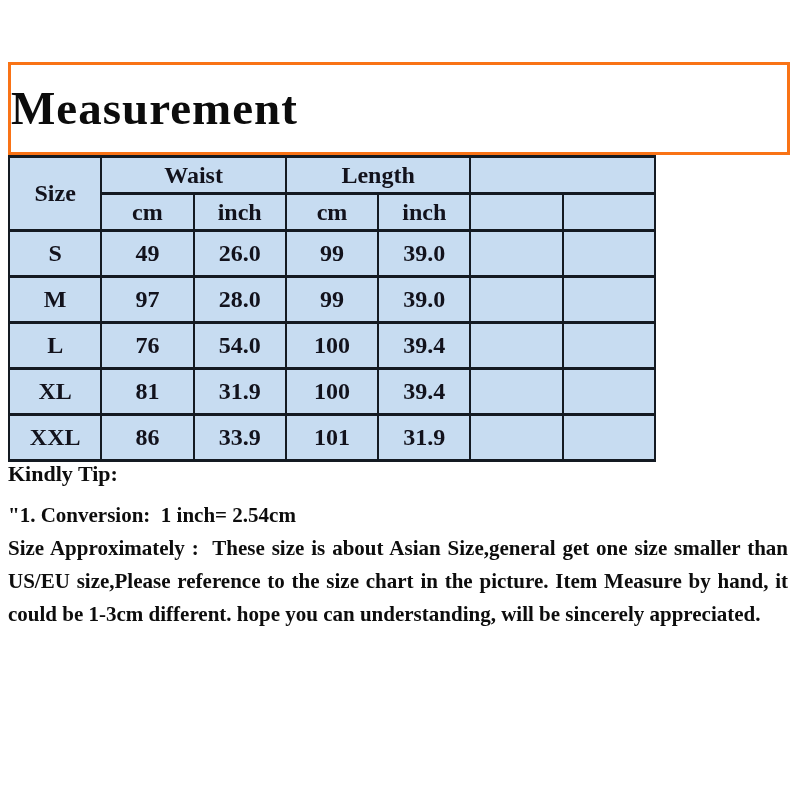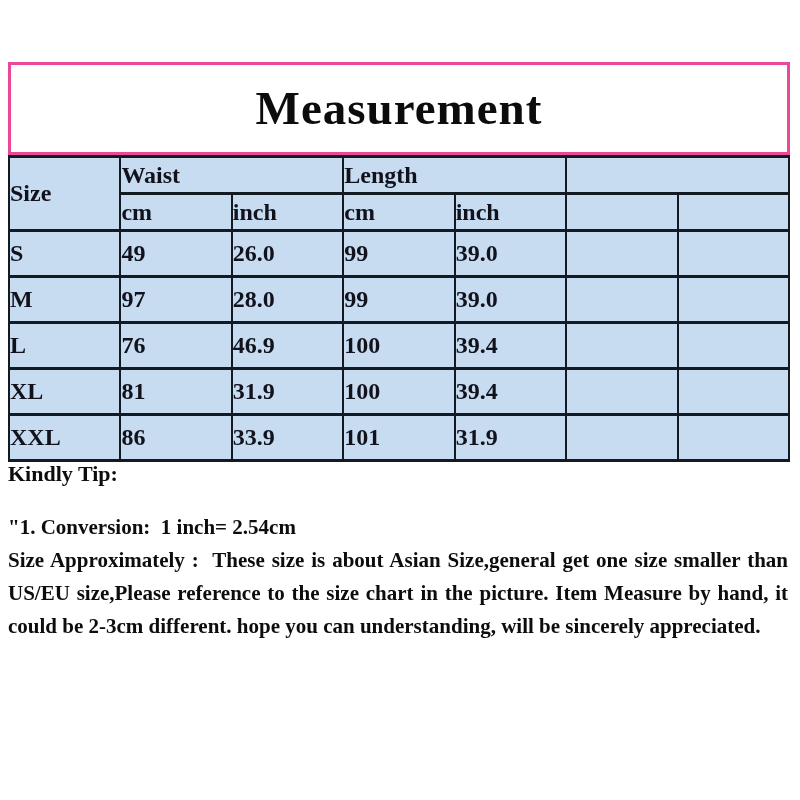--- a/index.html
+++ b/index.html
@@ -22,44 +22,44 @@
     overflow: hidden;
   }
   
   .title-box {
     position: absolute;
     left: 8px;
     top: 62px;
     width: 782px;
     height: 93px;
     box-sizing: border-box;
-    border: 3px solid #ec4899;
+    border: 3px solid #f97316;
     background: #ffffff;
     display: flex;
     align-items: center;
-    justify-content: center;
+    justify-content: flex-start;
   }
   .title-box h1 {
     margin: 0;
     font-size: 47px;
     font-weight: bold;
     color: #0c0c0c;
     letter-spacing: 1px;
     line-height: 1;
   }
   
   table.size-table {
     position: absolute;
     left: 8px;
     top: 155px;
-    width: 782px;
+    width: 648px;
     box-sizing: border-box;
     border-collapse: collapse;
     table-layout: fixed;
-    text-align: left;
+    text-align: center;
     font-family: "Liberation Serif", "DejaVu Serif", serif;
   }
   table.size-table td {
     background: #c7dcf1;
     border-left: 2px solid #141a22;
     border-right: 2px solid #141a22;
     border-top: 3px solid #141a22;
     border-bottom: 3px solid #141a22;
     padding: 0;
     font-size: 24px;
@@ -74,21 +74,21 @@
   .notes {
     position: absolute;
     left: 8px;
     top: 460px;
     width: 780px;
     color: #0d0d0d;
   }
   .tip-heading {
     font-size: 22px;
     line-height: 28px;
-    margin: 0 0 23px 0;
+    margin: 0 0 11px 0;
     font-weight: bold;
   }
   .tip-line {
     font-size: 21px;
     line-height: 33px;
     margin: 0;
     font-weight: bold;
     white-space: pre-wrap;
   }
   .tip-para {
@@ -149,21 +149,21 @@
         <td>97</td>
         <td>28.0</td>
         <td>99</td>
         <td>39.0</td>
         <td></td>
         <td></td>
       </tr>
       <tr class="drow">
         <td>L</td>
         <td>76</td>
-        <td>46.9</td>
+        <td>54.0</td>
         <td>100</td>
         <td>39.4</td>
         <td></td>
         <td></td>
       </tr>
       <tr class="drow">
         <td>XL</td>
         <td>81</td>
         <td>31.9</td>
         <td>100</td>
@@ -179,16 +179,16 @@
         <td>31.9</td>
         <td></td>
         <td></td>
       </tr>
     </tbody>
   </table>
 
   <div class="notes">
     <div class="tip-heading">Kindly Tip:</div>
     <div class="tip-line">"1. Conversion:  1 inch= 2.54cm</div>
-    <div class="tip-para">Size Approximately :  These size is about Asian Size,general get one size smaller than US/EU size,Please reference to the size chart in the picture. Item Measure by hand, it could be 2-3cm different. hope you can understanding, will be sincerely appreciated.</div>
+    <div class="tip-para">Size Approximately :  These size is about Asian Size,general get one size smaller than US/EU size,Please reference to the size chart in the picture. Item Measure by hand, it could be 1-3cm different. hope you can understanding, will be sincerely appreciated.</div>
   </div>
 
 </div>
 
 </body></html>

